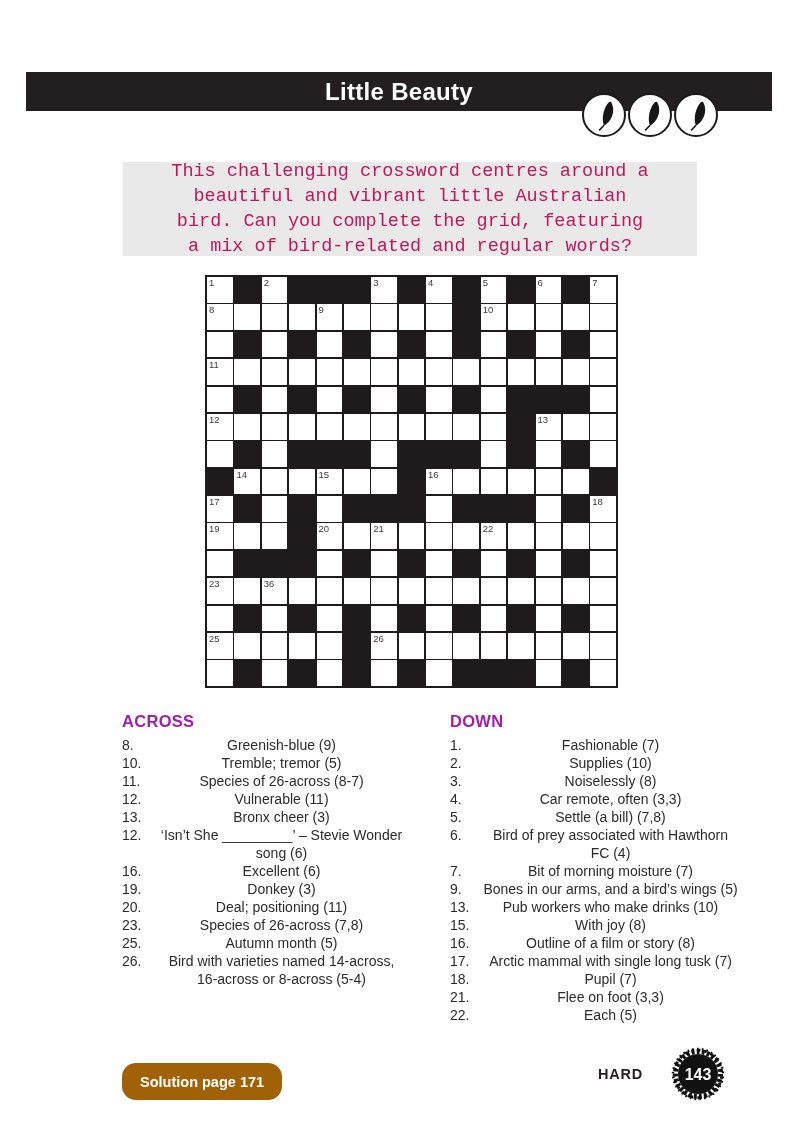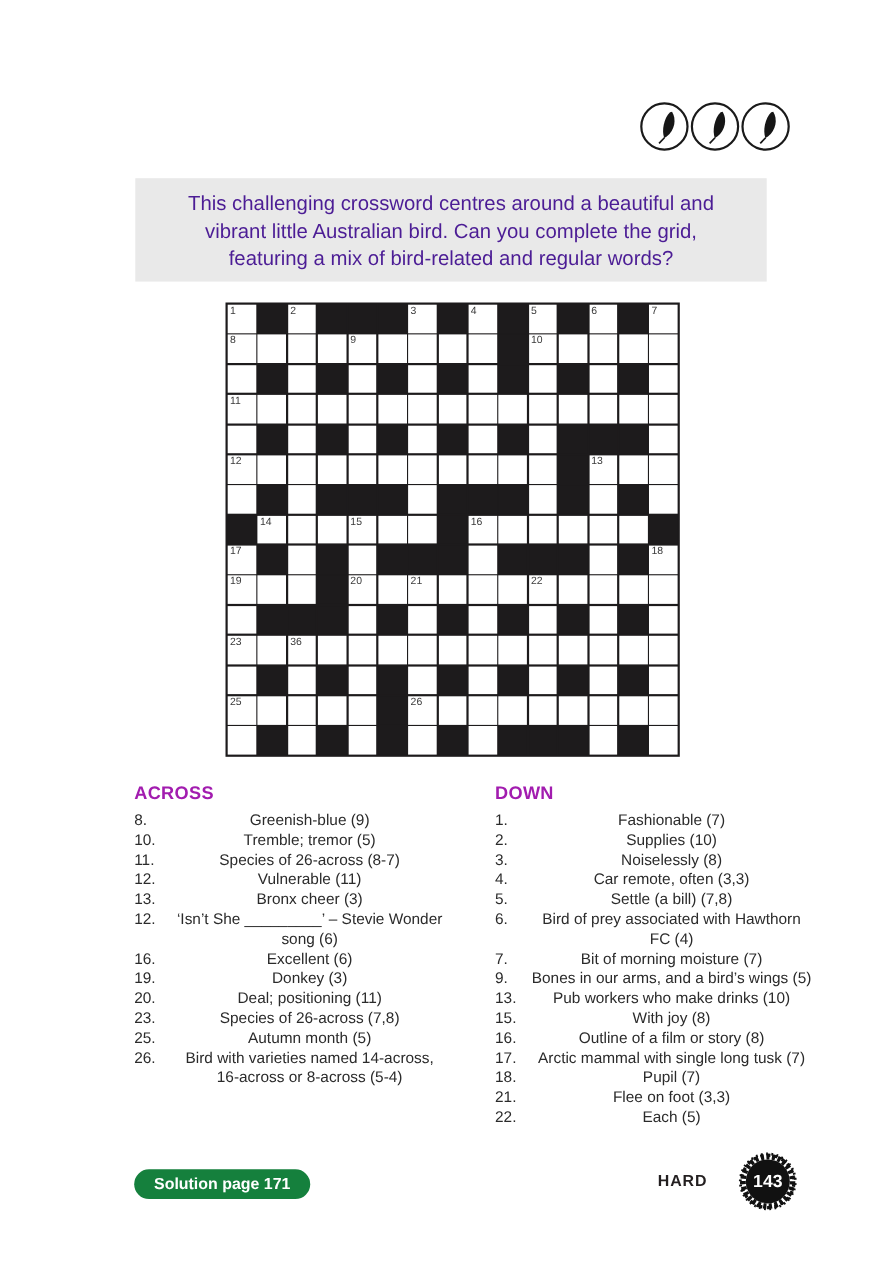--- a/index.html
+++ b/index.html
@@ -38,22 +38,23 @@
   
   .intro-box {
     position: absolute; left: 123px; top: 162px;
     width: 574px; height: 94px;
     background: #e9e9e9;
     display: flex; align-items: center; justify-content: center;
     text-align: center;
     padding: 8px 44px;
   }
   .intro-text {
-    font-size: 18.5px; line-height: 25px; color: #4c1d95;
+    font-size: 18.5px; line-height: 25px; color: #be185d;
     font-weight: 500;
+    font-family: Liberation Mono, monospace;
   }
 
   
   .grid {
     position: absolute; left: 205px; top: 275px;
     background: #1d1b1c;
     padding: 2px;
     display: grid;
     grid-template-columns: repeat(15, 25.7px);
     grid-auto-rows: 25.7px;
@@ -75,22 +76,22 @@
     font-size: 16.5px; font-weight: bold; letter-spacing: 0.3px;
     margin-bottom: 5px; color: #a21caf;
   }
   .clue { display: flex; font-size: 14px; line-height: 18px; color: #2b2b2b; }
   .clue-num { min-width: 23px; flex-shrink: 0; }
   .clue-text { flex: 1; white-space: pre-wrap; text-align: center; }
 
   
   .solution-pill {
     position: absolute; left: 122px; top: 1063px;
-    height: 27px; min-width: 148px;
-    background: #15803d; border-radius: 14px;
+    height: 37px; min-width: 148px;
+    background: #a16207; border-radius: 14px;
     color: #ffffff; font-size: 14.5px; font-weight: bold;
     display: flex; align-items: center; justify-content: center;
     padding: 0 18px;
     border: none; cursor: pointer;
   }
   .hard-label {
     position: absolute; left: 598px; top: 1066px;
     width: 62px; 
     font-size: 14.5px; font-weight: bold; letter-spacing: 0.8px;
     color: #231f20;
@@ -98,20 +99,23 @@
   .page-badge {
     position: absolute; left: 669px; top: 1045px;
     width: 58px; height: 58px;
   }
 </style>
 </head>
 <body>
 
 <div class="page">
 
+  <div class="header-bar">
+    <span class="header-title">Little Beauty</span>
+  </div>
 
   <div class="feathers">
     <span class="feather-circle">
       <svg viewBox="0 0 40 40">
           <g transform="rotate(6 20 20)">
             <path fill="#161616" d="M26.5 3.5 C32.2 11 31.6 22.5 23.6 30.5 C22.8 31.3 22 31.9 21.1 32.4 C17.4 25 18.4 11.5 24.4 4.3 Z"></path>
             <path stroke="#161616" stroke-width="1.8" fill="none" d="M21.3 32 L16.2 38.6"></path>
           </g>
         </svg>
     </span>

